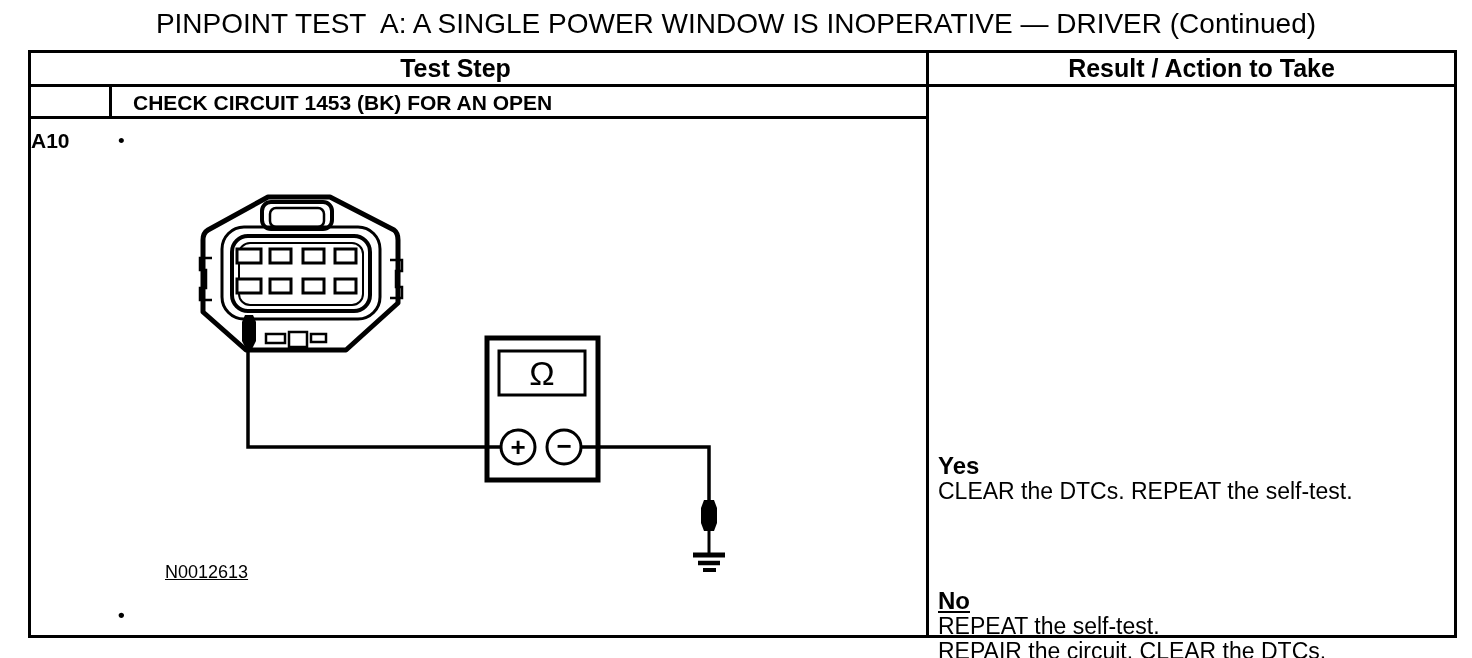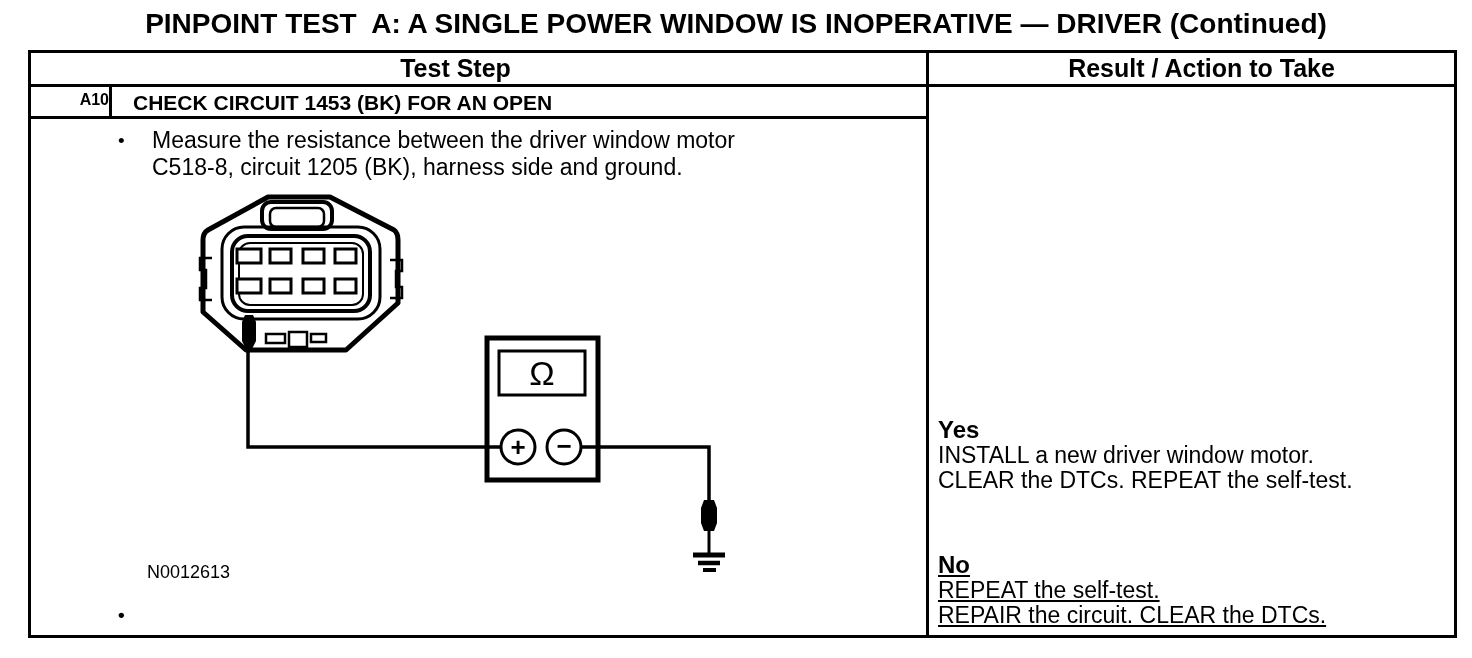--- a/index.html
+++ b/index.html
@@ -4,32 +4,32 @@
 <style>
   * { margin:0; padding:0; box-sizing:border-box; }
   html,body { background:#fff; }
   .page {
     position:relative; width:1472px; height:658px; background:#fff;
     font-family:"Liberation Sans", sans-serif; color:#000; overflow:hidden;
   }
   .abs { position:absolute; }
   .doc-title {
     left:0; right:0; top:8px; text-align:center;
-    font-size:28px; font-weight:bold; white-space:pre;
+    font-size:28px; font-weight:normal; white-space:pre;
   }
   .t-outer { left:28px; top:50px; width:1429px; height:588px; border:3px solid #000; }
   .line { background:#000; }
   .th { font-size:25px; font-weight:bold; text-align:center; }
-  .step-id { font-size:16px; font-weight:bold; text-align:right; }
+  .step-id { font-size:21px; font-weight:bold; text-align:left;margin-top:38px; }
   .step-name { font-size:21px; font-weight:bold; white-space:nowrap; }
   .bullet-item { display:flex; font-size:23px; line-height:27px; }
   .bullet-item .dot { width:34px; flex:none; font-size:19px; line-height:27px; }
   .bullet-item.q { font-weight:bold; line-height:25px; }
   .fig-id { font-size:18px; }
-  .result-block { width:512px; font-size:23px; line-height:25px; }
+  .result-block { width:512px; font-size:23px; line-height:25px;margin-top:36px; }
   .result-block .label { font-size:24px; font-weight:bold; line-height:26px; }
   svg text { font-family:"Liberation Sans", sans-serif; }
 </style>
 </head>
 <body>
 
 <div class="page">
 
   <div class="abs doc-title">PINPOINT TEST  A: A SINGLE POWER WINDOW IS INOPERATIVE — DRIVER (Continued)</div>
 
@@ -40,24 +40,20 @@
   <div class="abs line" style="left:109px;top:87px;width:3px;height:29px;"></div>
 
   <div class="abs th" style="left:31px;top:54px;width:849px;">Test Step</div>
   <div class="abs th" style="left:929px;top:54px;width:525px;padding-left:20px;">Result / Action to Take</div>
 
   <div class="abs step-id" style="left:31px;top:91px;width:78px;">A10</div>
   <div class="abs step-name" style="left:133px;top:91px;">CHECK CIRCUIT 1453 (BK) FOR AN OPEN</div>
 
   <div class="abs bullet-item" style="left:118px;top:127px;width:780px;">
     <span class="dot">•</span>
-    <span>
-      <div>Measure the resistance between the driver window motor</div>
-      <div>C518-8, circuit 1205 (BK), harness side and ground.</div>
-    </span>
   </div>
 
   <svg class="abs" style="left:185px;top:190px;" width="560" height="390" viewBox="185 190 560 390">
 
     <g fill="none" stroke="#000">
       <path d="M 268,197 H 330 L 394,230 Q 398,233 398,240 V 303 L 346,350 H 246 L 203,312 V 240 Q 203,233 208,230 Z" stroke-width="5" stroke-linejoin="round"></path>
       <path d="M 212,258 H 200 V 270 H 206 V 288 H 200 V 300 H 212" stroke-width="2.5"></path>
       <path d="M 390,260 H 402 V 271 H 396 V 287 H 402 V 298 H 390" stroke-width="2.5"></path>
       <rect x="262" y="202" width="70" height="27" rx="9" stroke-width="4" fill="#fff"></rect>
       <rect x="270" y="208" width="54" height="19" rx="6" stroke-width="2.5"></rect>
@@ -98,29 +94,28 @@
 
     <g stroke="#000">
       <path d="M 704,500 h 10 l 3,8 v 15 l -3,8 h -10 l -3,-8 v -15 z" fill="#000" stroke="none"></path>
       <line x1="709" y1="528" x2="709" y2="554" stroke-width="3"></line>
       <line x1="693" y1="555" x2="725" y2="555" stroke-width="5"></line>
       <line x1="698" y1="563" x2="720" y2="563" stroke-width="4.5"></line>
       <line x1="703" y1="570" x2="716" y2="570" stroke-width="4"></line>
     </g>
   </svg>
 
-  <div class="abs fig-id" style="left:147px;top:562px;">N0012613</div>
+  <div class="abs fig-id" style="left:165px;top:562px;text-decoration:underline;">N0012613</div>
 
   <div class="abs bullet-item q" style="left:118px;top:601px;width:700px;">
     <span class="dot">•</span>
   </div>
 
   <div class="abs result-block" style="left:938px;top:417px;">
     <div class="label">Yes</div>
-    <div>INSTALL a new driver window motor.</div>
     <div>CLEAR the DTCs. REPEAT the self-test.</div>
   </div>
 
   <div class="abs result-block" style="left:938px;top:552px;text-decoration:underline;">
     <div class="label">No</div>
     <div>REPEAT the self-test.</div>
     <div>REPAIR the circuit. CLEAR the DTCs.</div>
   </div>
 
 </div>

